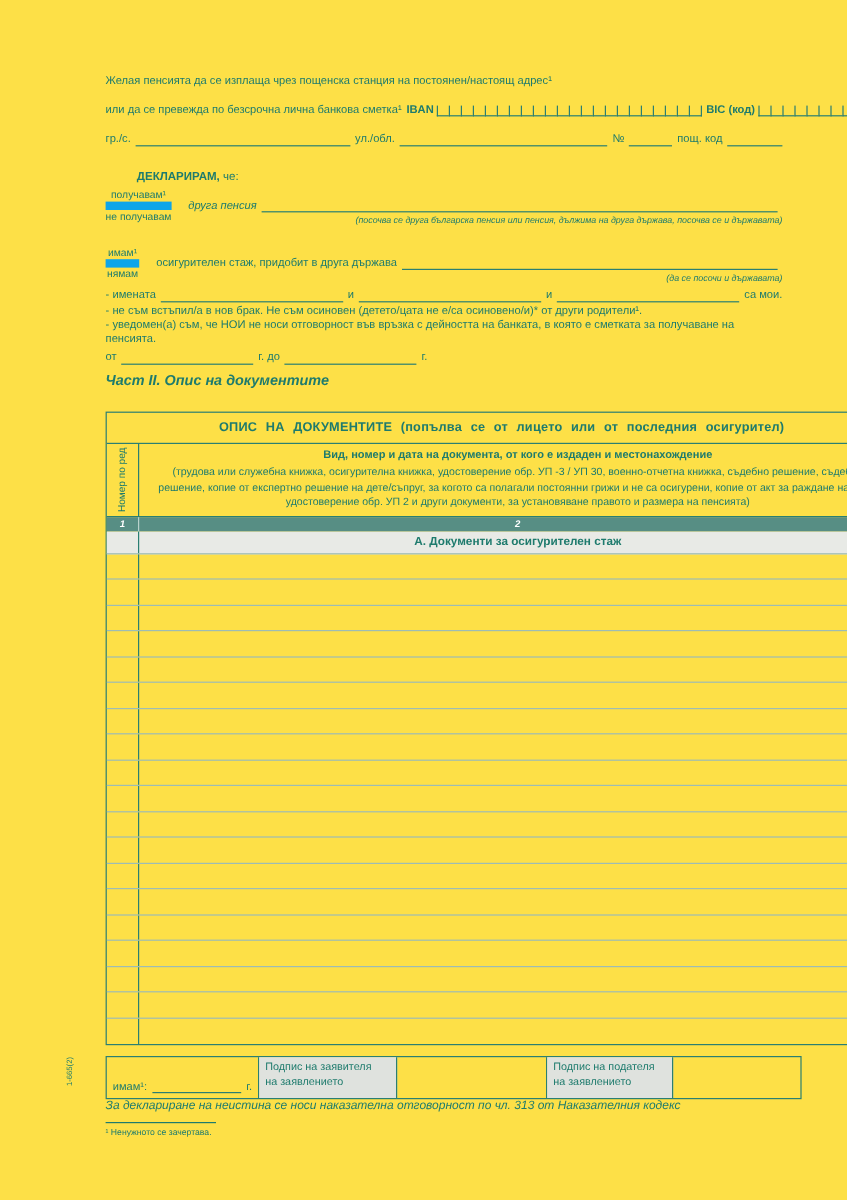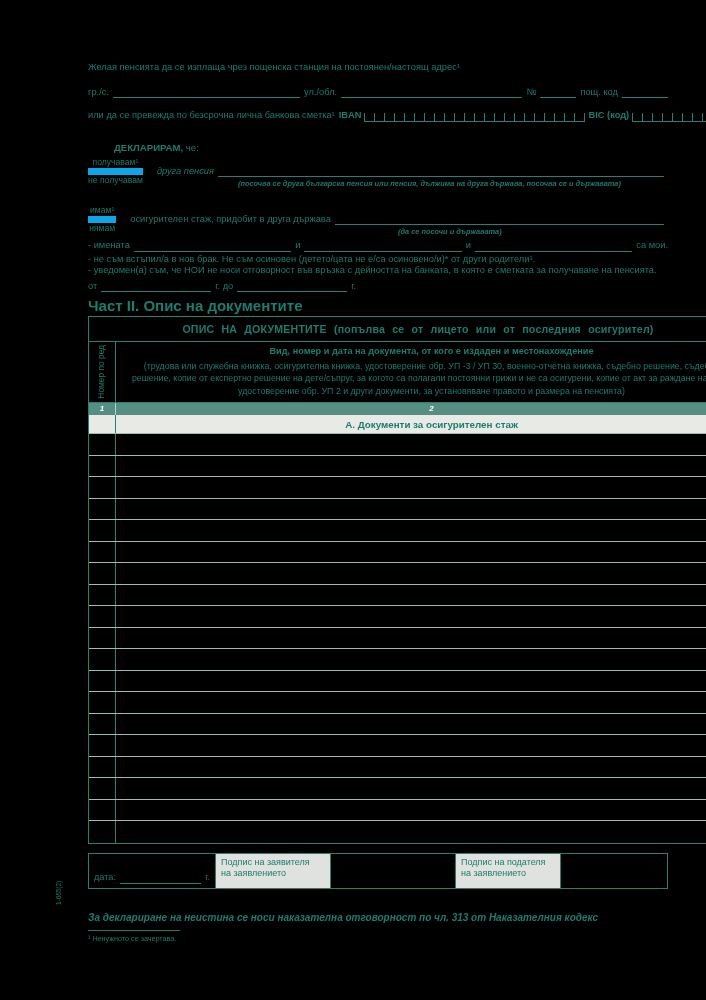--- a/index.html
+++ b/index.html
@@ -1,43 +1,43 @@
 <!DOCTYPE html>
 <html><head>
 <meta charset="utf-8">
 <style>
   html,body{margin:0;padding:0;background:#ffffff;}
   .page{
     position:relative;
     width:706px;height:1000px;
     box-sizing:border-box;
-    padding:62px 38px 0 88px;
-    background:#000000;
+    padding:62px 54px 0 88px;
+    background:#fde047;
     font-family:"Liberation Sans",sans-serif;
     color:#1e7b6d;
     font-size:9.3px;
     line-height:11.5px;
   }
   b,.bold{font-weight:bold;}
   .row{display:flex;align-items:flex-end;}
   .fill{flex:1;border-bottom:1px solid #2a7f72;height:10px;margin:0 4px;}
   .fill.fixed{flex:none;}
   .nowrap{white-space:nowrap;}
   
   .comb{display:inline-flex;align-items:flex-end;margin:0 3px;}
   .comb .cell{width:9px;height:8px;border-left:1px solid #2a7f72;border-bottom:1px solid #2a7f72;}
   .comb .cell:last-child{border-right:1px solid #2a7f72;}
   
   .decl-head{margin:20px 0 4px 26px;font-size:9.6px;}
   .fraction{display:inline-block;text-align:center;font-size:8.6px;line-height:10.5px;margin-right:14px;}
   .fraction .top{border-bottom:7px solid #0ea5e9;padding:0 2px;}
-  .hint{font-style:italic;font-size:7.4px;line-height:9px;text-align:left;font-weight:bold;}
+  .hint{font-style:italic;font-size:7.4px;line-height:9px;text-align:right;}
   .dash-line{margin-top:2px;}
   
-  .part2{font-weight:bold;margin:8px 0 4px 0;font-size:15px;}
+  .part2{font-weight:bold;margin:8px 0 20px 0;font-size:12px;font-style:italic;}
   .doc-table{border:1.6px solid #2a7f72;width:660px;box-sizing:border-box;}
   .t-title{
     text-align:center;font-weight:bold;font-size:10.6px;
     padding:7px 4px 6px;border-bottom:1.4px solid #2a7f72;
     letter-spacing:.2px;word-spacing:4px;
   }
   .t-head{display:flex;border-bottom:1.2px solid #2a7f72;}
   .t-c1{width:27px;flex:none;border-right:1.3px solid #2a7f72;display:flex;align-items:center;justify-content:center;box-sizing:border-box;}
   .vert{writing-mode:vertical-rl;transform:rotate(180deg);font-size:8.4px;white-space:nowrap;}
   .t-c2{flex:1;text-align:center;padding:4px 8px 5px;box-sizing:border-box;}
@@ -50,86 +50,86 @@
   .t-row{display:flex;height:21.5px;border-bottom:1px solid #9dbcb4;box-sizing:border-box;}
   .t-row:last-child{border-bottom:none;}
   
   .sig-block{display:flex;border:1.4px solid #2a7f72;width:580px;height:36px;box-sizing:border-box;margin-top:9px;font-size:9.2px;}
   .f-cell{box-sizing:border-box;border-right:1.2px solid #2a7f72;}
   .f-date{width:127px;display:flex;align-items:flex-end;padding:3px 5px 4px;}
   .f-gray{width:115px;background:#dfe2de;padding:3px 5px;line-height:11.5px;font-size:9px;}
   .f-blank{width:125px;}
   .f-gray2{width:105px;background:#dfe2de;padding:3px 5px;line-height:11.5px;font-size:9px;}
   .f-blank2{flex:1;border-right:none;}
-  .warning{font-style:italic;font-weight:bold;font-size:10px;margin-top:23px;}
+  .warning{font-style:italic;font-weight:normal;font-size:10px;margin-top:0;}
   .fn-rule{width:92px;border-top:1px solid #1e7b6d;margin:7px 0 2px;}
   .footnote{font-size:7.2px;}
   .form-code{
     position:absolute;left:53px;top:905px;
     font-size:6.4px;transform:rotate(-90deg);transform-origin:left top;
   }
 </style>
 </head>
 <body>
 
 <div class="page">
 
   <div>Желая пенсията да се изплаща чрез пощенска станция на постоянен/настоящ адрес¹</div>
 
+  <div class="row" style="margin-top:12px;">
+    <span class="nowrap">или да се превежда по безсрочна лична банкова сметка¹</span>
+    <span class="nowrap bold" style="margin-left:4px;">IBAN</span>
+    <span class="comb" style="flex:1;">
+        <span class="cell" style="flex: 1 1 0%;"></span>
+        <span class="cell" style="flex: 1 1 0%;"></span>
+        <span class="cell" style="flex: 1 1 0%;"></span>
+        <span class="cell" style="flex: 1 1 0%;"></span>
+        <span class="cell" style="flex: 1 1 0%;"></span>
+        <span class="cell" style="flex: 1 1 0%;"></span>
+        <span class="cell" style="flex: 1 1 0%;"></span>
+        <span class="cell" style="flex: 1 1 0%;"></span>
+        <span class="cell" style="flex: 1 1 0%;"></span>
+        <span class="cell" style="flex: 1 1 0%;"></span>
+        <span class="cell" style="flex: 1 1 0%;"></span>
+        <span class="cell" style="flex: 1 1 0%;"></span>
+        <span class="cell" style="flex: 1 1 0%;"></span>
+        <span class="cell" style="flex: 1 1 0%;"></span>
+        <span class="cell" style="flex: 1 1 0%;"></span>
+        <span class="cell" style="flex: 1 1 0%;"></span>
+        <span class="cell" style="flex: 1 1 0%;"></span>
+        <span class="cell" style="flex: 1 1 0%;"></span>
+        <span class="cell" style="flex: 1 1 0%;"></span>
+        <span class="cell" style="flex: 1 1 0%;"></span>
+        <span class="cell" style="flex: 1 1 0%;"></span>
+        <span class="cell" style="flex: 1 1 0%;"></span>
+      </span>
+    <span class="nowrap bold">BIC (код)</span>
+    <span class="comb">
+        <span class="cell"></span>
+        <span class="cell"></span>
+        <span class="cell"></span>
+        <span class="cell"></span>
+        <span class="cell"></span>
+        <span class="cell"></span>
+        <span class="cell"></span>
+        <span class="cell"></span>
+      </span>
+  </div>
+
   <div class="row" style="margin-top:13px;">
     <span class="nowrap">гр./с.</span>
     <span class="fill" style="flex:3.2;"></span>
     <span class="nowrap">ул./обл.</span>
     <span class="fill" style="flex:3.1;"></span>
     <span class="nowrap">№</span>
     <span class="fill fixed" style="width:36px;"></span>
     <span class="nowrap">пощ. код</span>
     <span class="fill fixed" style="width:46px;margin-right:0;"></span>
   </div>
 
-  <div class="row" style="margin-top:12px;">
-    <span class="nowrap">или да се превежда по безсрочна лична банкова сметка¹</span>
-    <span class="nowrap bold" style="margin-left:4px;">IBAN</span>
-    <span class="comb" style="flex:1;">
-        <span class="cell" style="flex: 1 1 0%;"></span>
-        <span class="cell" style="flex: 1 1 0%;"></span>
-        <span class="cell" style="flex: 1 1 0%;"></span>
-        <span class="cell" style="flex: 1 1 0%;"></span>
-        <span class="cell" style="flex: 1 1 0%;"></span>
-        <span class="cell" style="flex: 1 1 0%;"></span>
-        <span class="cell" style="flex: 1 1 0%;"></span>
-        <span class="cell" style="flex: 1 1 0%;"></span>
-        <span class="cell" style="flex: 1 1 0%;"></span>
-        <span class="cell" style="flex: 1 1 0%;"></span>
-        <span class="cell" style="flex: 1 1 0%;"></span>
-        <span class="cell" style="flex: 1 1 0%;"></span>
-        <span class="cell" style="flex: 1 1 0%;"></span>
-        <span class="cell" style="flex: 1 1 0%;"></span>
-        <span class="cell" style="flex: 1 1 0%;"></span>
-        <span class="cell" style="flex: 1 1 0%;"></span>
-        <span class="cell" style="flex: 1 1 0%;"></span>
-        <span class="cell" style="flex: 1 1 0%;"></span>
-        <span class="cell" style="flex: 1 1 0%;"></span>
-        <span class="cell" style="flex: 1 1 0%;"></span>
-        <span class="cell" style="flex: 1 1 0%;"></span>
-        <span class="cell" style="flex: 1 1 0%;"></span>
-      </span>
-    <span class="nowrap bold">BIC (код)</span>
-    <span class="comb">
-        <span class="cell"></span>
-        <span class="cell"></span>
-        <span class="cell"></span>
-        <span class="cell"></span>
-        <span class="cell"></span>
-        <span class="cell"></span>
-        <span class="cell"></span>
-        <span class="cell"></span>
-      </span>
-  </div>
-
   <div class="decl-head">
     <b>ДЕКЛАРИРАМ,</b>
     <span>че:</span>
   </div>
 
   <div class="row">
     <span class="fraction">
       <span class="top" style="display:block;">получавам¹</span>
       <span style="display:block;">не получавам</span>
     </span>
@@ -269,21 +269,21 @@
         </div>
         <div class="t-row">
           <div class="t-c1" style="height: 100%;"></div>
           <div class="t-c2"></div>
         </div>
       </div>
   </div>
 
   <div class="sig-block">
     <div class="f-cell f-date">
-      <span class="nowrap">дата:</span>
+      <span class="nowrap">имам¹:</span>
       <span class="fill"></span>
       <span class="nowrap">г.</span>
     </div>
     <div class="f-cell f-gray">
       <div>Подпис на заявителя</div>
       <div>на заявлението</div>
     </div>
     <div class="f-cell f-blank"></div>
     <div class="f-cell f-gray2">
       <div>Подпис на подателя</div>

